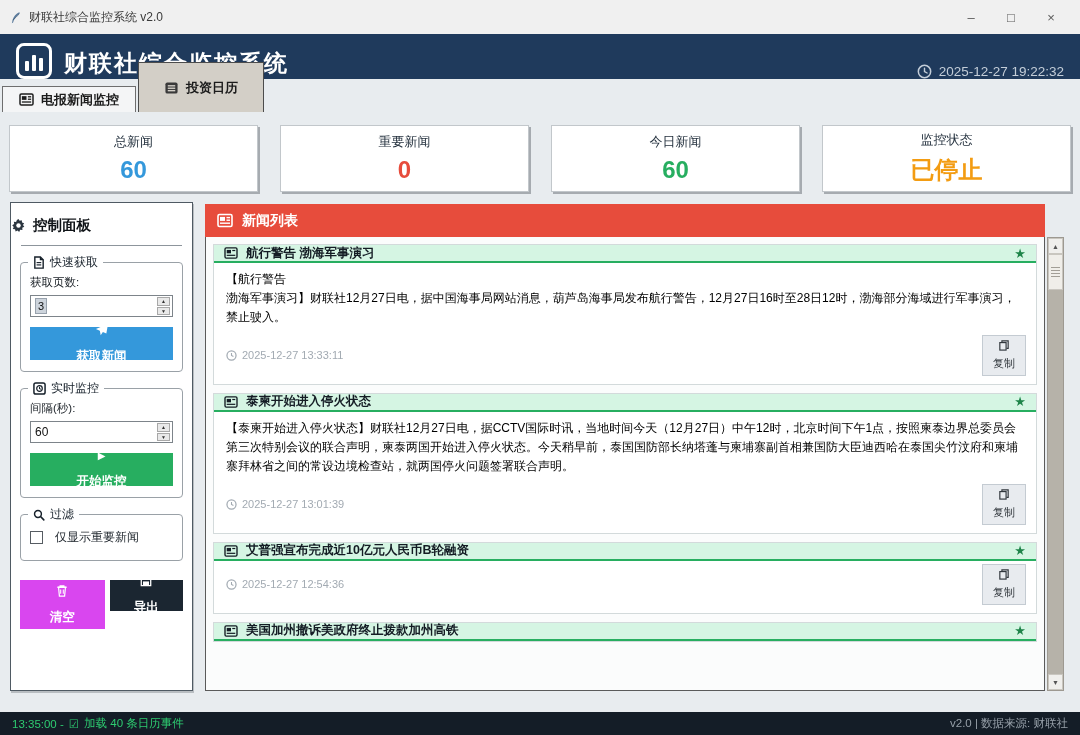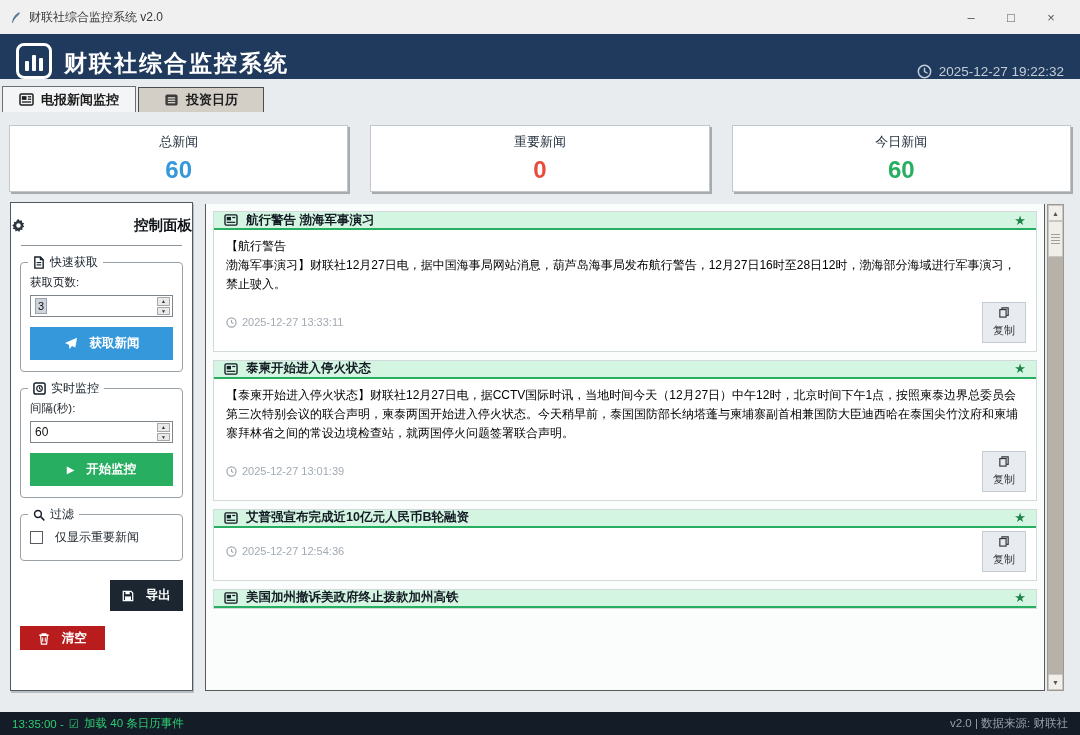--- a/index.html
+++ b/index.html
@@ -17,48 +17,48 @@
   .logo { width:36px; height:36px; border:3px solid #fff; border-radius:8px; display:flex; align-items:flex-end; justify-content:center; gap:3px; padding:5px 6px; }
   .logo .bar { width:4px; background:#fff; border-radius:1px; }
   .logo .b1{height:10px}.logo .b2{height:16px}.logo .b3{height:13px}
   .app-title { color:#fff; font-size:23px; font-weight:bold; margin-left:12px; letter-spacing:2px; }
   .app-time { margin-left:auto; color:#c3cdd8; font-size:13.5px; display:flex; align-items:center; gap:7px; }
 
   
   .tabbar { height:33px; display:flex; align-items:flex-end; padding-left:2px; }
   .tab { display:flex; align-items:center; gap:7px; font-size:13px; font-weight:bold; color:#1c1c1c; cursor:default; }
   .tab-news { height:26px; background:#f4f5f6; border:1px solid #6e6e6e; border-bottom:none; padding:0 16px; }
-  .tab-cal  { height:25px; background:#d3cfc7; border:1px solid #4c4c4c; border-bottom:none; padding:0 25px; margin-left:2px; }
+  .tab-cal  { height:50px; background:#d3cfc7; border:1px solid #4c4c4c; border-bottom:none; padding:0 25px; margin-left:2px; }
 
   
   .stats { display:flex; gap:22px; padding:13px 9px 10px 9px; }
   .stat-card { flex:1; height:67px; background:#fff; border:1px solid #c2c7cb; box-shadow:2px 2px 0 #a6abb0; display:flex; flex-direction:column; align-items:center; justify-content:center; gap:5px; }
   .stat-label { font-size:13px; color:#24313e; }
   .stat-value { font-size:24px; font-weight:bold; }
 
   
   .main { display:flex; height:489px; padding-left:10px; }
 
   .panel { width:183px; background:#fff; border:1px solid #4f5a63; box-shadow:1px 2px 0 #b8bdc1; }
-  .panel-title { display:flex; align-items:center; justify-content:space-between; gap:7px; font-size:14.5px; font-weight:bold; color:#101418; padding:13px 0 10px; }
+  .panel-title { display:flex; align-items:center; justify-content:flex-start; gap:7px; font-size:14.5px; font-weight:bold; color:#101418; padding:13px 0 10px; }
   .panel-hr { border:none; border-top:1px solid #8d959c; margin:0 10px; }
 
   .group { border:1px solid #9aa1a7; border-radius:4px; margin:16px 9px 0; padding:12px 9px 11px; position:relative; }
   .group-legend { position:absolute; top:-9px; left:7px; background:#fff; padding:0 5px; font-size:12px; font-weight:normal; color:#16202a; display:flex; align-items:center; gap:5px; }
   .field-label { font-size:11.5px; color:#20262c; margin-bottom:5px; }
   .spin { height:22px; border:1px solid #7d848a; background:#fff; display:flex; align-items:center; padding:0 16px 0 4px; position:relative; font-size:12px; color:#111; }
   .spin .sel { background:#cdd4dc; border:1px solid #98a2ad; padding:0 2px; font-size:11px; line-height:14px; }
   .spin-arrows { position:absolute; right:2px; top:1px; bottom:1px; width:13px; display:flex; flex-direction:column; gap:1px; }
   .spin-btn { flex:1; background:#e9e9e9; border:1px solid #a8a8a8; font-size:5px; color:#333; display:flex; align-items:center; justify-content:center; cursor:default; }
 
-  .btn { border:none; display:flex; align-items:center; justify-content:center; gap:12px; color:#fff; font-weight:bold; font-size:12.5px; cursor:default; font-family:inherit; }
+  .btn { border:none; display:flex; align-items:center; justify-content:center; gap:12px; color:#fff; font-weight:bold; font-size:12.5px; cursor:default; font-family:inherit;flex-direction:column; }
   .btn-fetch { width:100%; height:33px; background:#3498db; margin-top:10px; }
   .btn-start { width:100%; height:33px; background:#27ae60; margin-top:10px; }
   .panel-actions { display:flex; gap:5px; margin:19px 9px 0; }
-  .btn-clear { flex:1.15; height:24px; background:#b91c1c;margin-top:46px; }
+  .btn-clear { flex:1.15; height:49px; background:#d946ef; }
   .btn-export { flex:1; height:31px; background:#1b2631; }
 
   .checkrow { display:flex; align-items:center; gap:12px; font-size:12px; color:#1d242b; padding:2px 0 3px; }
   .checkbox { width:13px; height:13px; background:#fff; border:1px solid #565c62; flex:0 0 auto; }
 
   
   .news-area { flex:1; display:flex; flex-direction:column; margin:2px 16px 0 12px; }
   .news-header { height:33px; background:#e74c3c; color:#fff; display:flex; align-items:center; gap:9px; padding:0 12px; font-size:14px; font-weight:bold; margin-right:19px; }
   .news-bodyrow { flex:1; display:flex; min-height:0; }
   .news-list { flex:1; background:#fbfcfc; border:1px solid #5a5a5a; border-top:none; overflow:hidden; padding:7px 7px; display:flex; flex-direction:column; gap:8px; }
@@ -146,20 +146,24 @@
     <span class="stat-value" style="color:#3498db">60</span>
   </div>
   <div class="stat-card">
     <span class="stat-label">重要新闻</span>
     <span class="stat-value" style="color:#e74c3c">0</span>
   </div>
   <div class="stat-card">
     <span class="stat-label">今日新闻</span>
     <span class="stat-value" style="color:#27ae60">60</span>
   </div>
+  <div class="stat-card">
+    <span class="stat-label">监控状态</span>
+    <span class="stat-value" style="color:#f39c12">已停止</span>
+  </div>
 </div>
 
 <div class="main">
 
   <div class="panel">
     <div class="panel-title">
       <svg class="icon-svg" width="15" height="15" viewBox="0 0 16 16">
           <path d="M8 1 L9.2 3 L11.5 2.3 L11.8 4.7 L14 5.5 L12.8 7.5 L14.2 9.4 L12 10.4 L12.2 12.8 L9.8 12.6 L8.7 14.8 L7 13.2 L4.9 14.3 L4.3 12 L1.9 11.7 L2.9 9.5 L1.3 7.7 L3.4 6.5 L3 4.1 L5.4 4.2 L6.3 2 Z" fill="#2c3640"></path>
           <circle cx="8" cy="8" r="2.4" fill="#fff"></circle>
         </svg>
@@ -244,20 +248,30 @@
             <path d="M1.5 1.5 h9 l2 2 v9 h-11 Z" fill="none" stroke="#fff" stroke-width="1.5"></path>
             <rect x="4" y="1.5" width="5" height="3.4" fill="#fff"></rect>
             <rect x="3.5" y="7.5" width="7" height="5" fill="#fff"></rect>
           </svg>
         <span>导出</span>
       </button>
     </div>
   </div>
 
   <div class="news-area">
+    <div class="news-header">
+      <svg class="icon-svg" width="16" height="15" viewBox="0 0 16 15">
+          <rect x="1" y="1.5" width="14" height="12" rx="1.5" fill="none" stroke="#fff" stroke-width="1.6"></rect>
+          <rect x="3" y="3.9" width="5" height="4" fill="#fff"></rect>
+          <rect x="3" y="9.5" width="10" height="1.4" fill="#fff"></rect>
+          <rect x="9.5" y="3.9" width="3.5" height="1.4" fill="#fff"></rect>
+          <rect x="9.5" y="6.5" width="3.5" height="1.4" fill="#fff"></rect>
+        </svg>
+      <span>新闻列表</span>
+    </div>
 
     <div class="news-bodyrow">
       <div class="news-list">
 
         <div class="card">
           <div class="card-head">
             <svg class="icon-svg" width="14" height="12" viewBox="0 0 16 14">
                 <rect x="1" y="1" width="14" height="12" rx="1.5" fill="none" stroke="#141c24" stroke-width="1.6"></rect>
                 <rect x="3" y="3.4" width="5" height="4" fill="#141c24"></rect>
                 <rect x="3" y="9" width="10" height="1.4" fill="#141c24"></rect>

